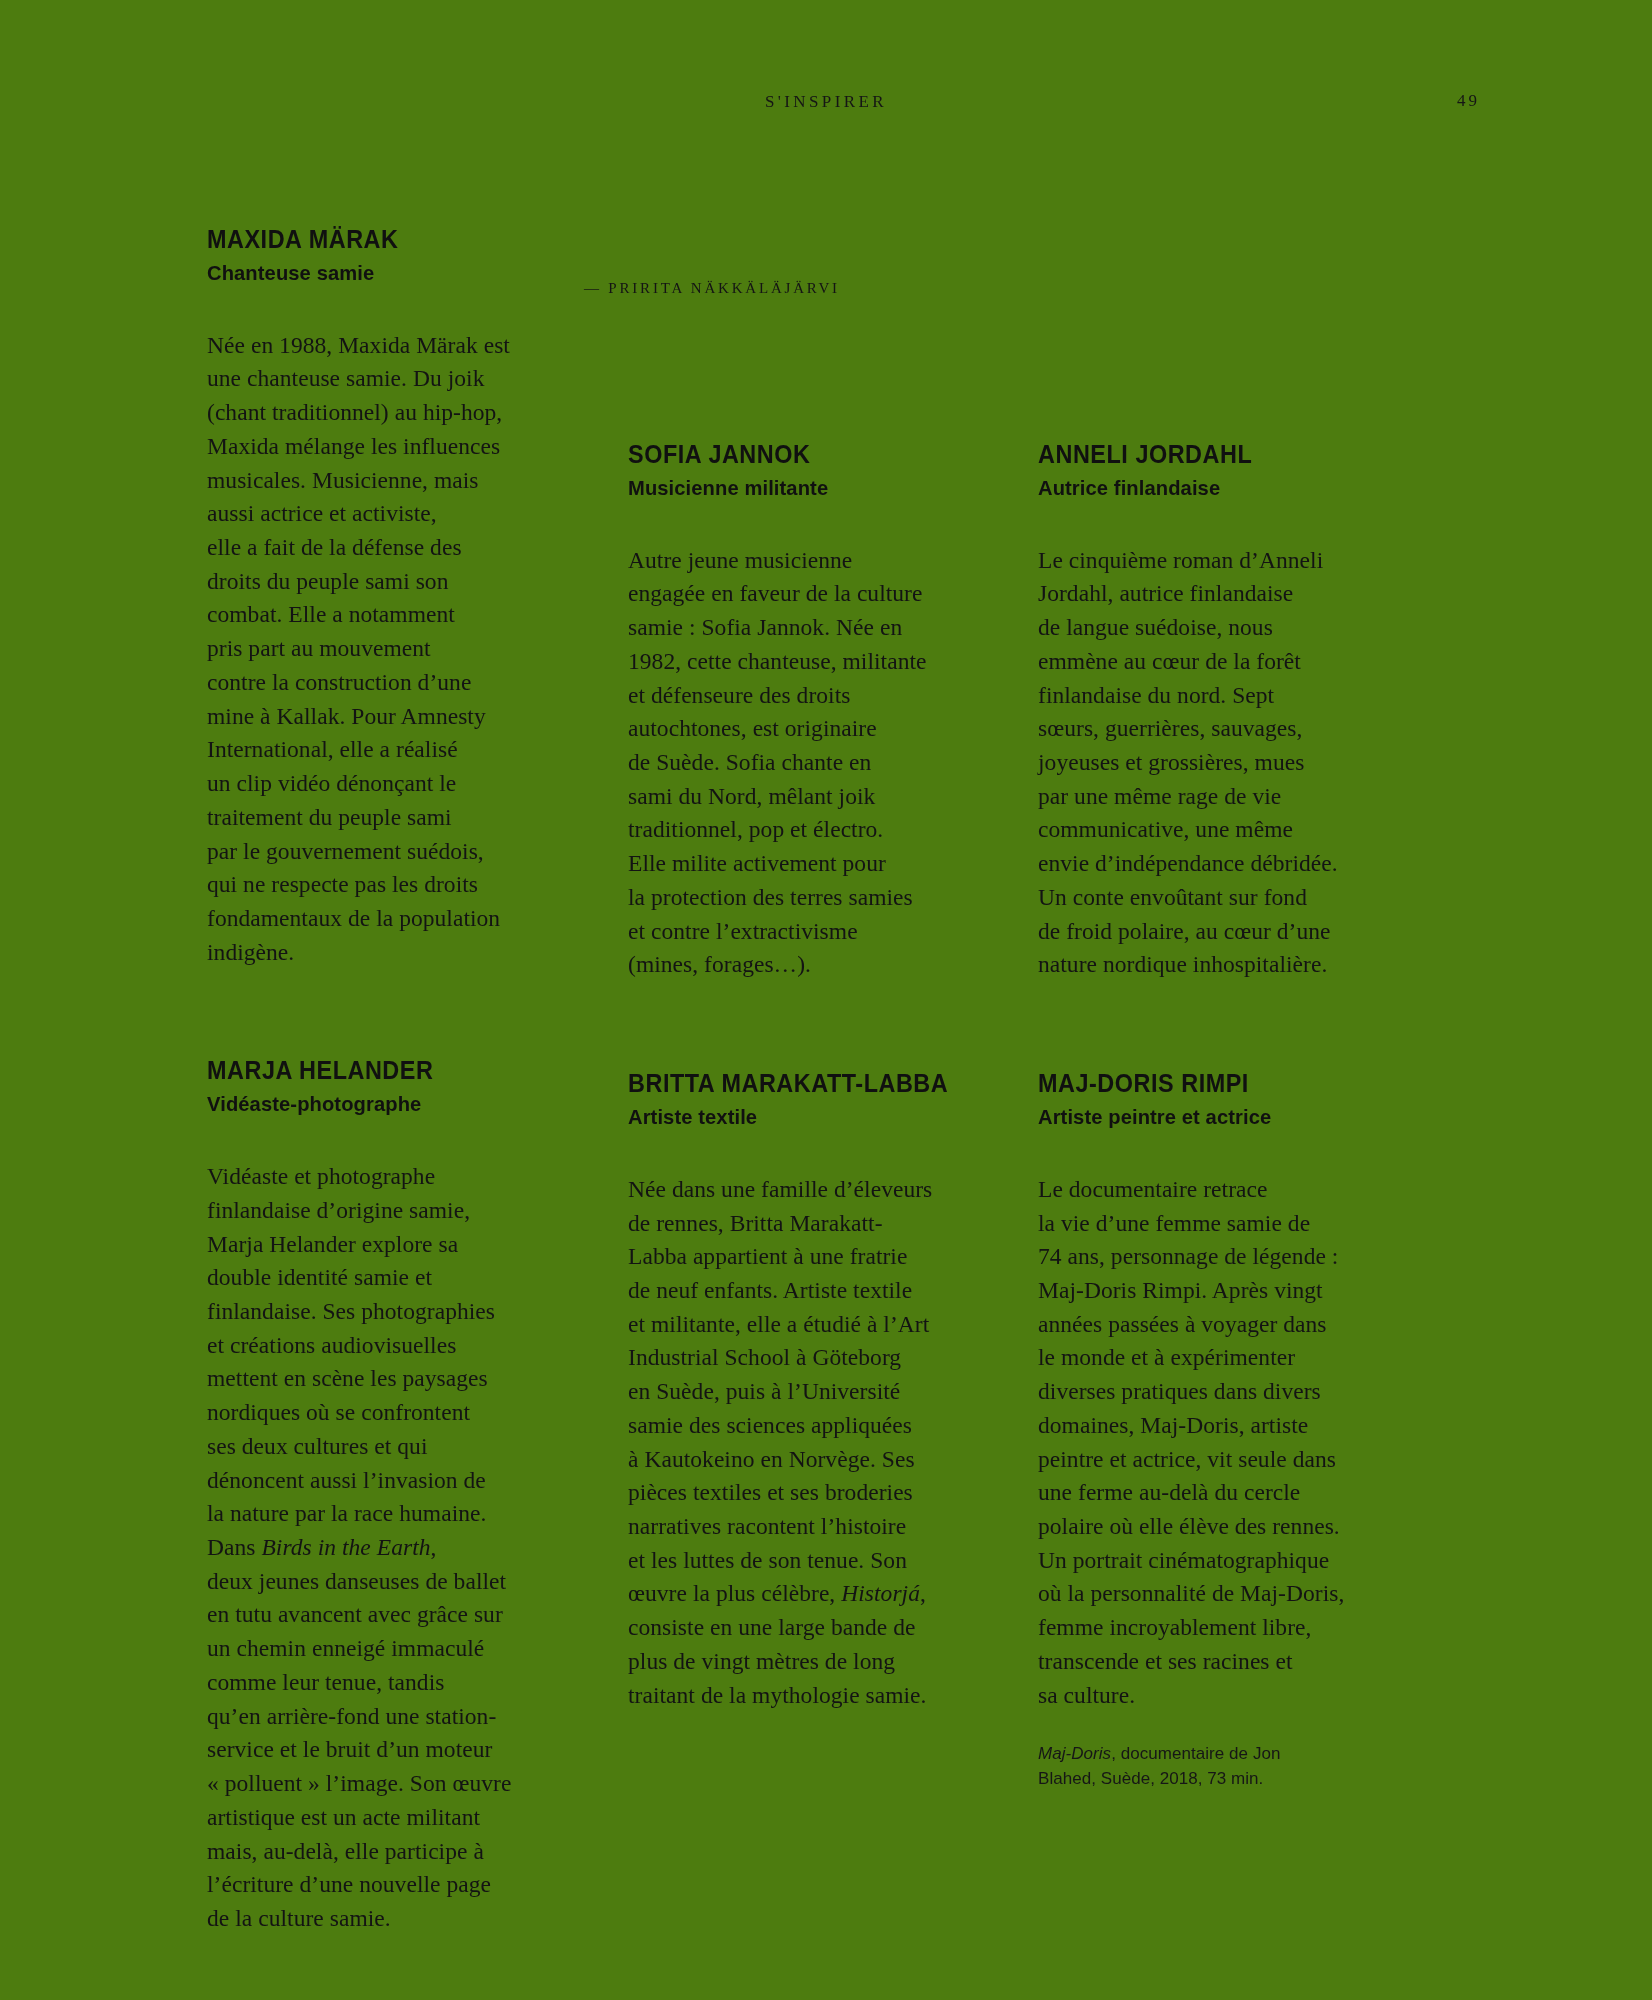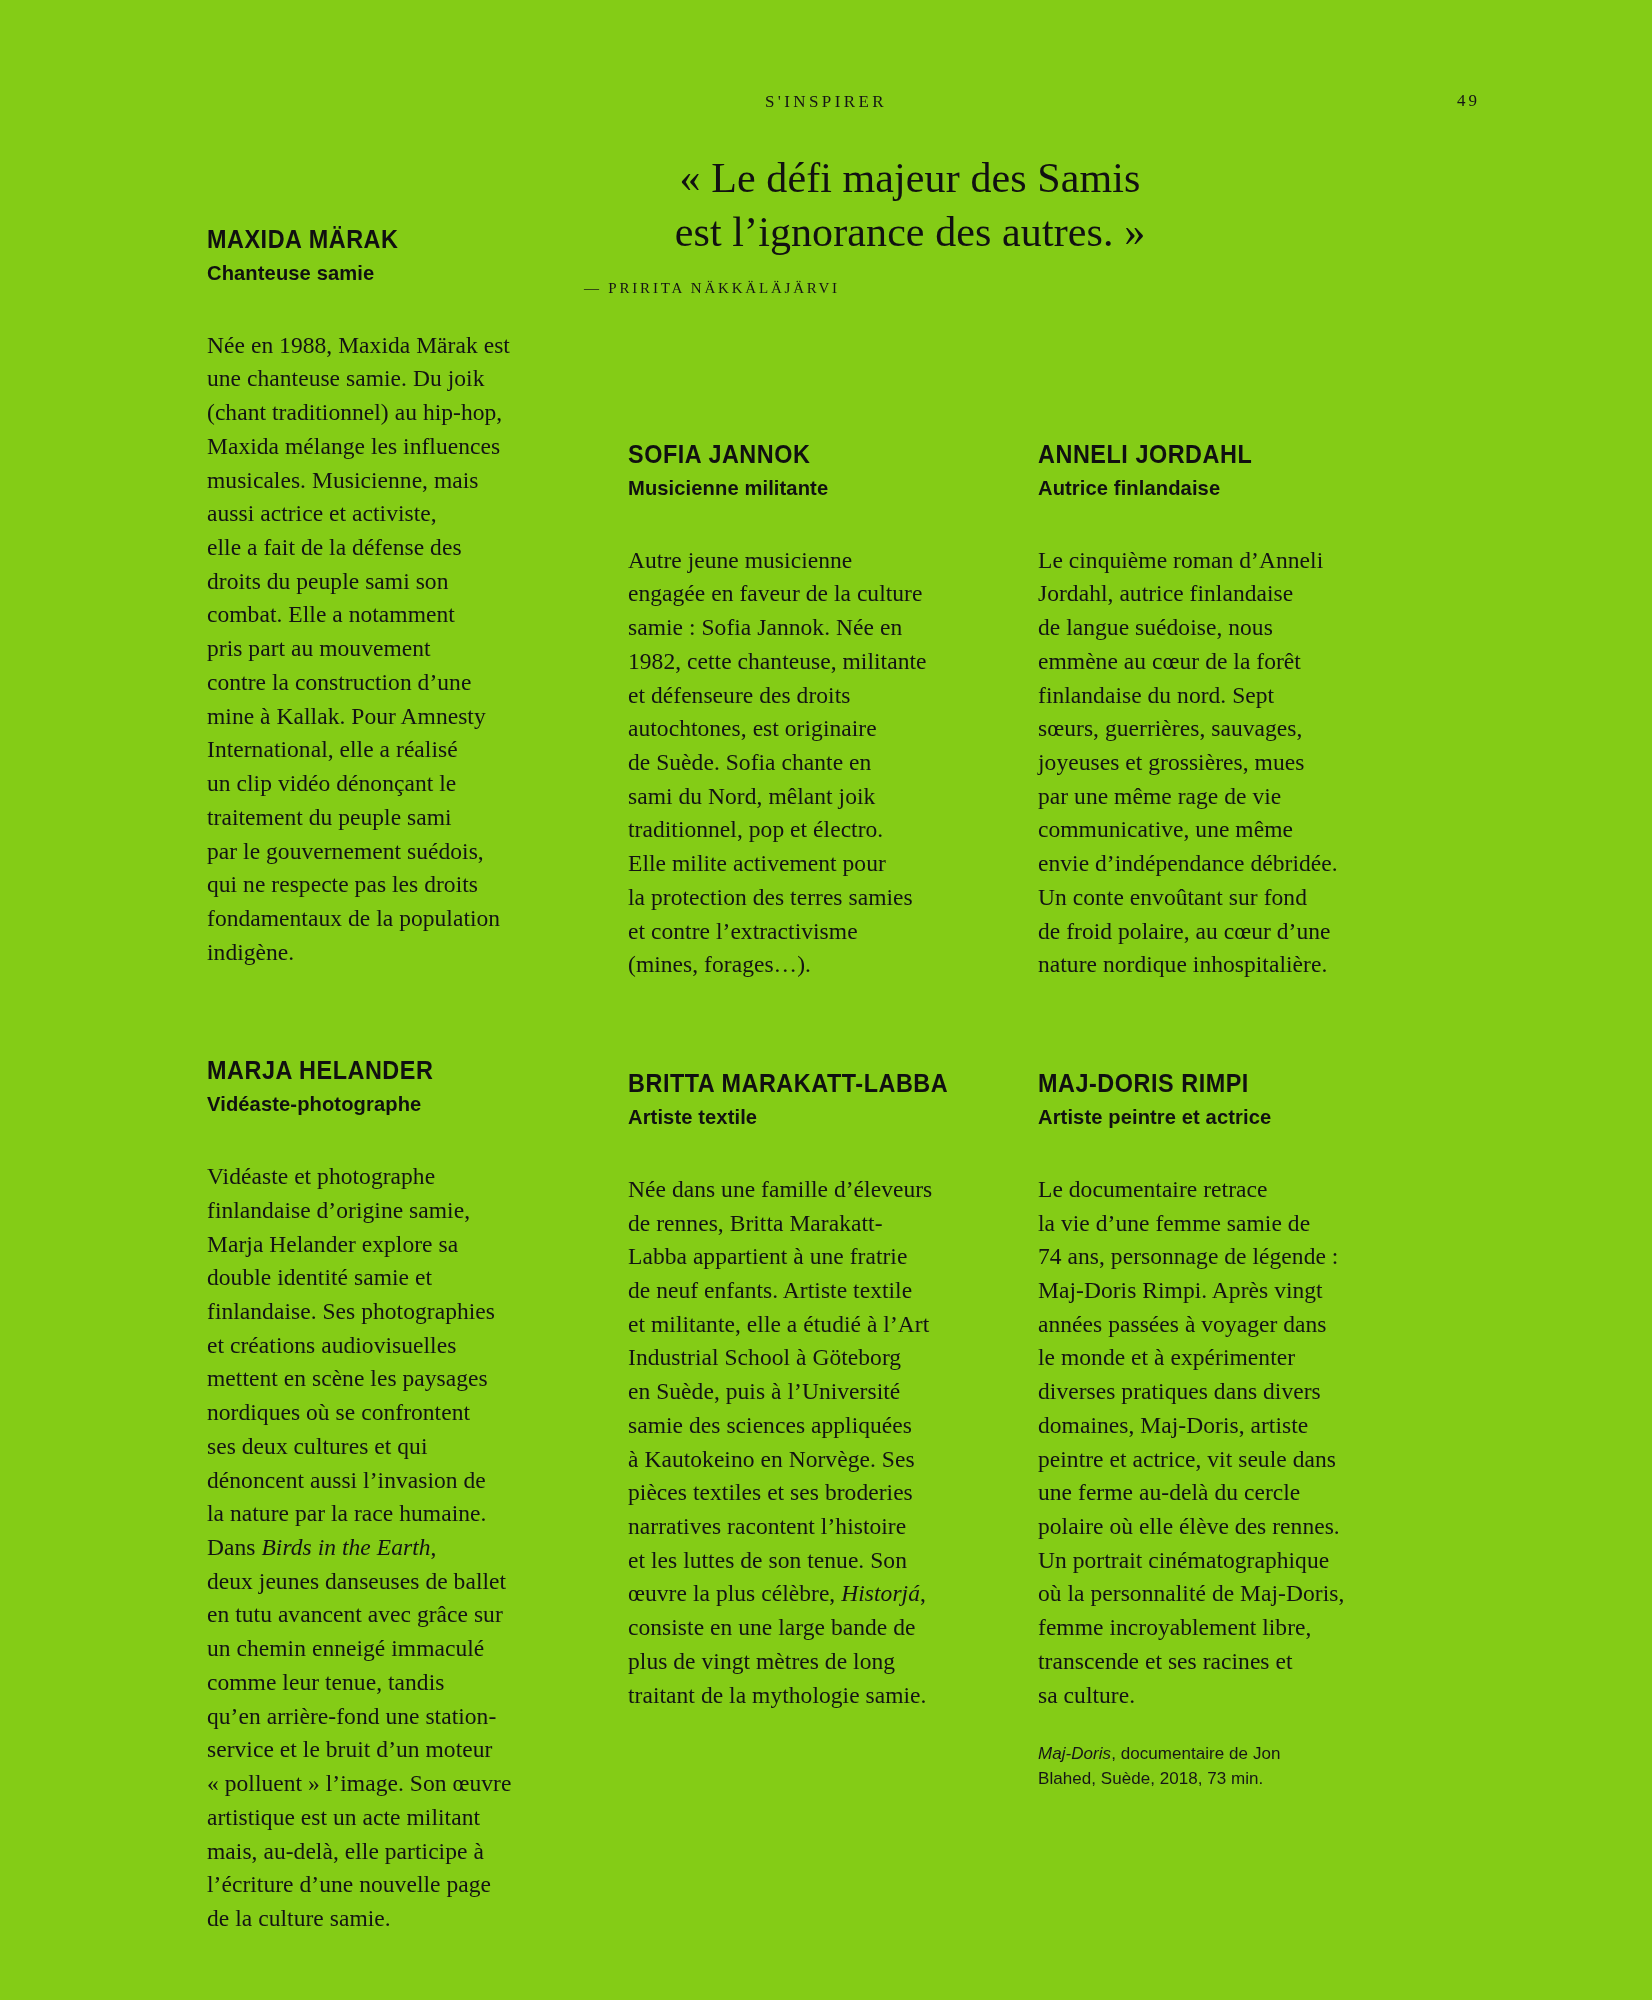--- a/index.html
+++ b/index.html
@@ -4,21 +4,21 @@
 <style>
   html, body {
     margin: 0;
     padding: 0;
     background: #ffffff;
   }
   .page {
     position: relative;
     width: 1652px;
     height: 2000px;
-    background: #84cc16;
+    background: #4d7c0f;
     box-sizing: border-box;
     overflow: hidden;
     font-family: "Liberation Serif", "DejaVu Serif", serif;
     color: #1a1a1a;
   }
 
   
   .runhead {
     position: absolute;
     top: 92px;
@@ -125,24 +125,20 @@
   .ent-credit i, .ent-credit em { font-style: italic; }
 </style>
 </head>
 <body>
 
 <div class="page">
 
   <div class="runhead">S'INSPIRER</div>
   <div class="folio">49</div>
 
-  <div class="pullquote">
-    <span class="ln">« Le défi majeur des Samis</span>
-    <span class="ln">est l’ignorance des autres. »</span>
-  </div>
   <div class="attribution">— PRIRITA NÄKKÄLÄJÄRVI</div>
 
   <div class="col col-1" id="col-left">
       <div class="entry">
         <div class="ent-name">MAXIDA MÄRAK</div>
         <div class="ent-role">Chanteuse samie</div>
         <p class="ent-body">
           <span class="ln">Née en 1988, Maxida Märak est</span>
           <span class="ln">une chanteuse samie. Du joik</span>
           <span class="ln">(chant traditionnel) au hip-hop,</span>

